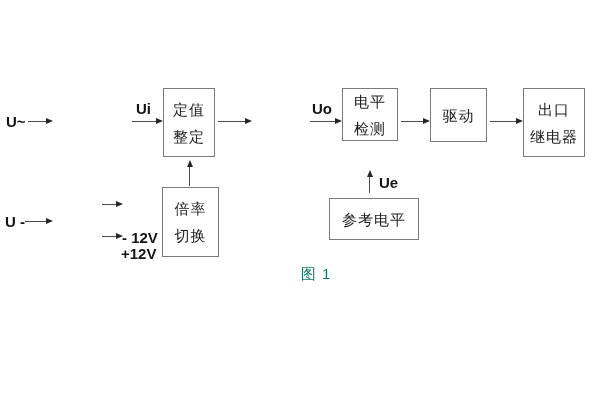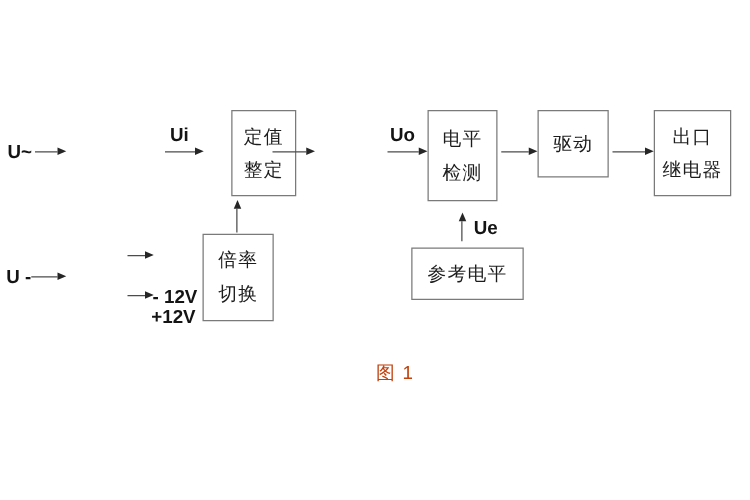--- a/index.html
+++ b/index.html
@@ -69,39 +69,38 @@
     position: absolute;
     font-size: 15px;
     font-weight: 700;
     color: #141414;
     white-space: nowrap;
   }
   .caption {
     position: absolute;
     font-size: 15px;
     font-weight: 400;
-    color: #c2410c;
+    color: #0f766e;
     letter-spacing: 1px;
     white-space: nowrap;
-    margin-top: 24px;
   }
 </style>
 </head>
 <body>
 
 <div id="stage">
 
 
-  <div class="box" style="left:163px; top:88px; width:52px; height:69px;margin-left:22px;">
+  <div class="box" style="left:163px; top:88px; width:52px; height:69px;">
     <span>定值</span>
     <span>整定</span>
   </div>
 
 
-  <div class="box" style="left:342px; top:88px; width:56px; height:73px;">
+  <div class="box" style="left:342px; top:88px; width:56px; height:53px;">
     <span>电平</span>
     <span>检测</span>
   </div>
 
   <div class="box" style="left:430px; top:88px; width:57px; height:54px;">
     <span>驱动</span>
   </div>
 
   <div class="box" style="left:523px; top:88px; width:62px; height:69px;">
     <span>出口</span>

